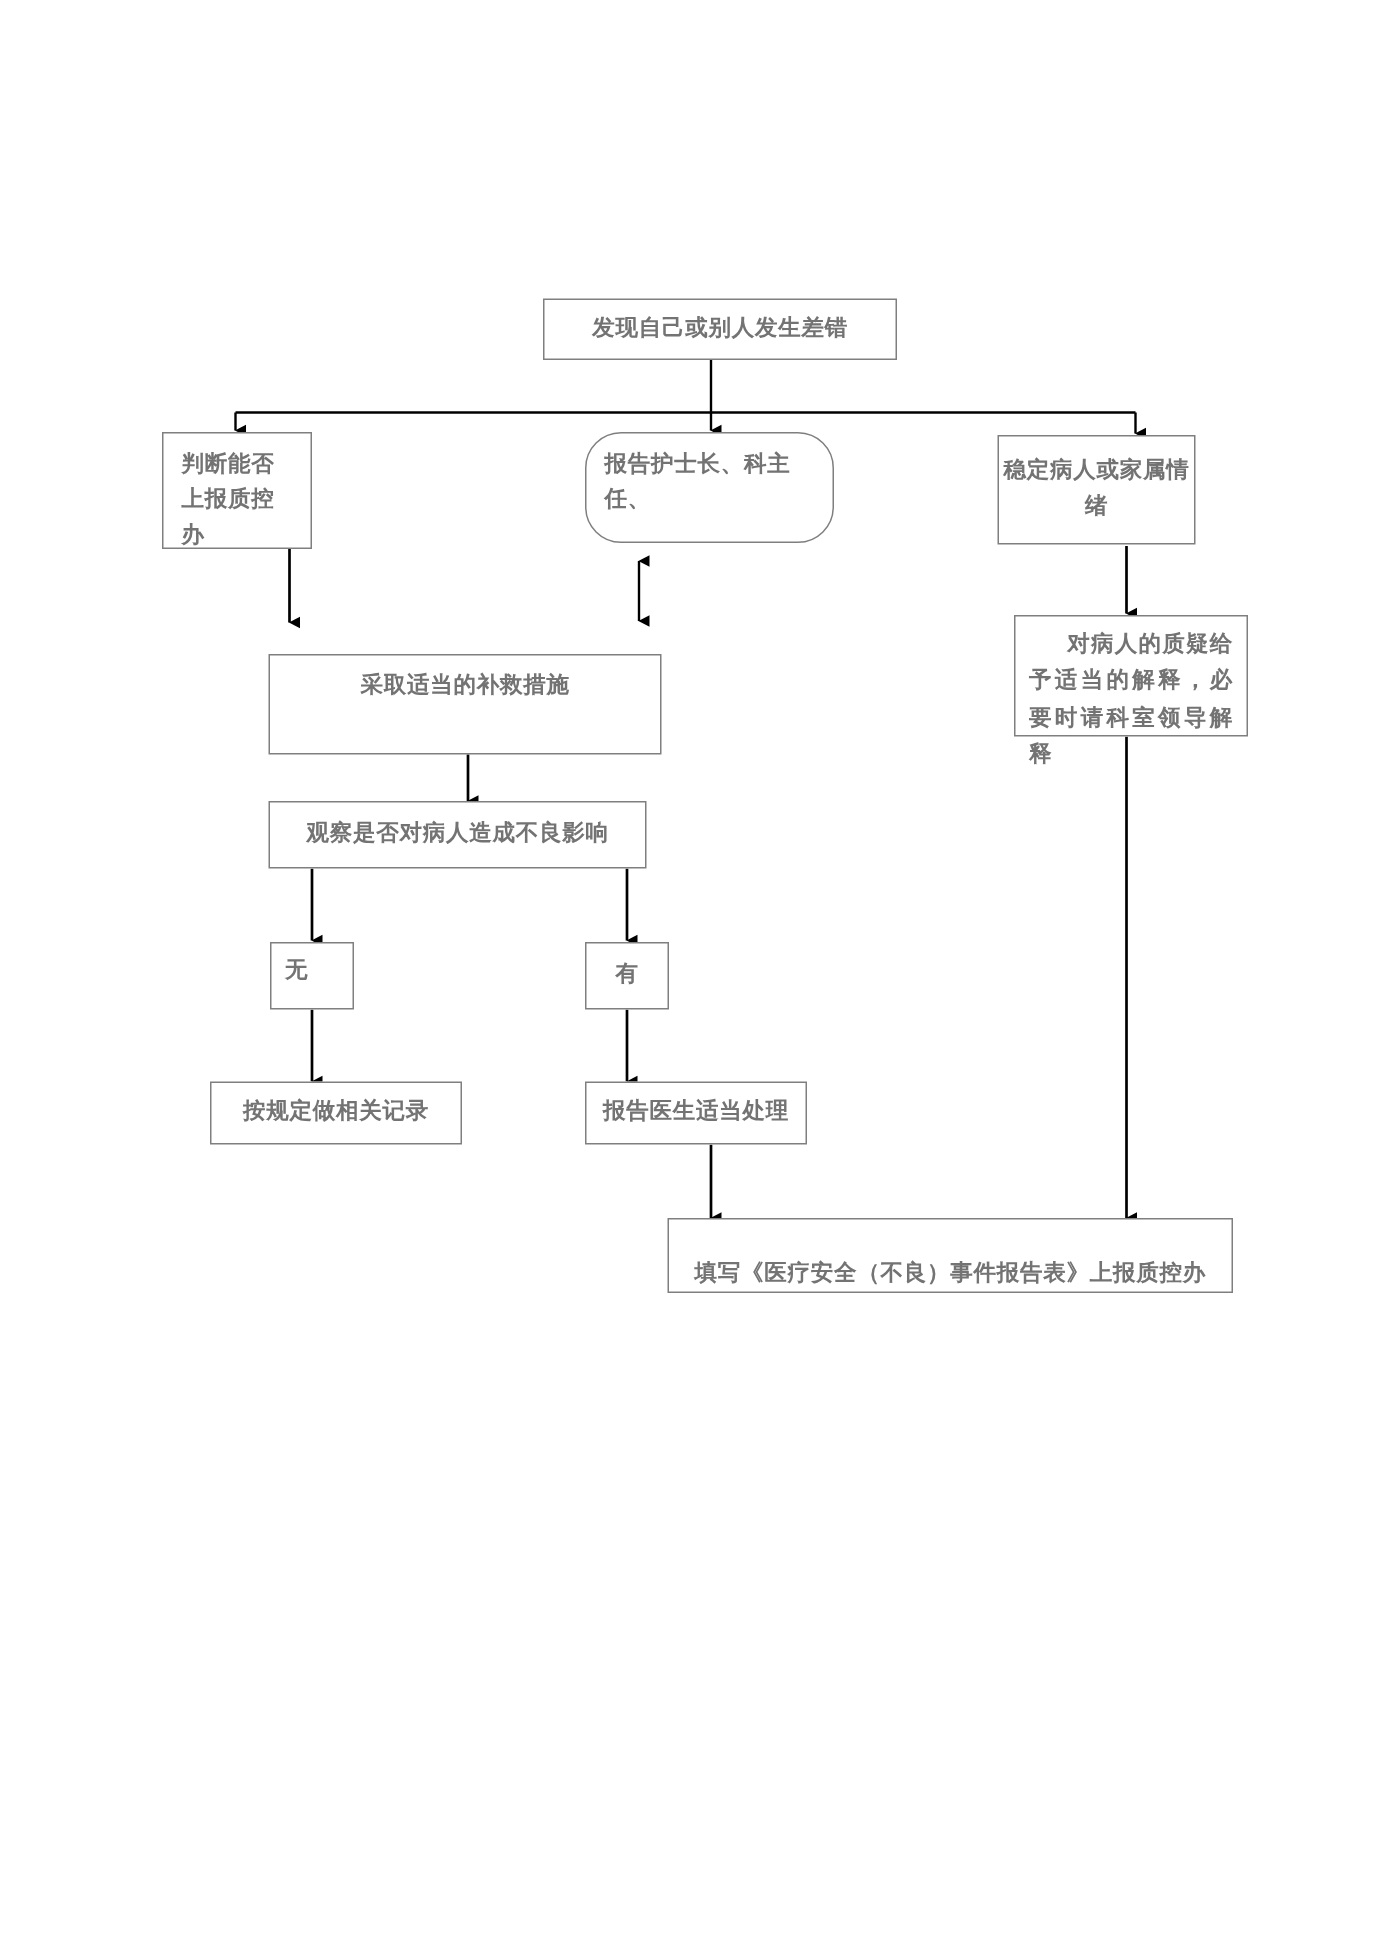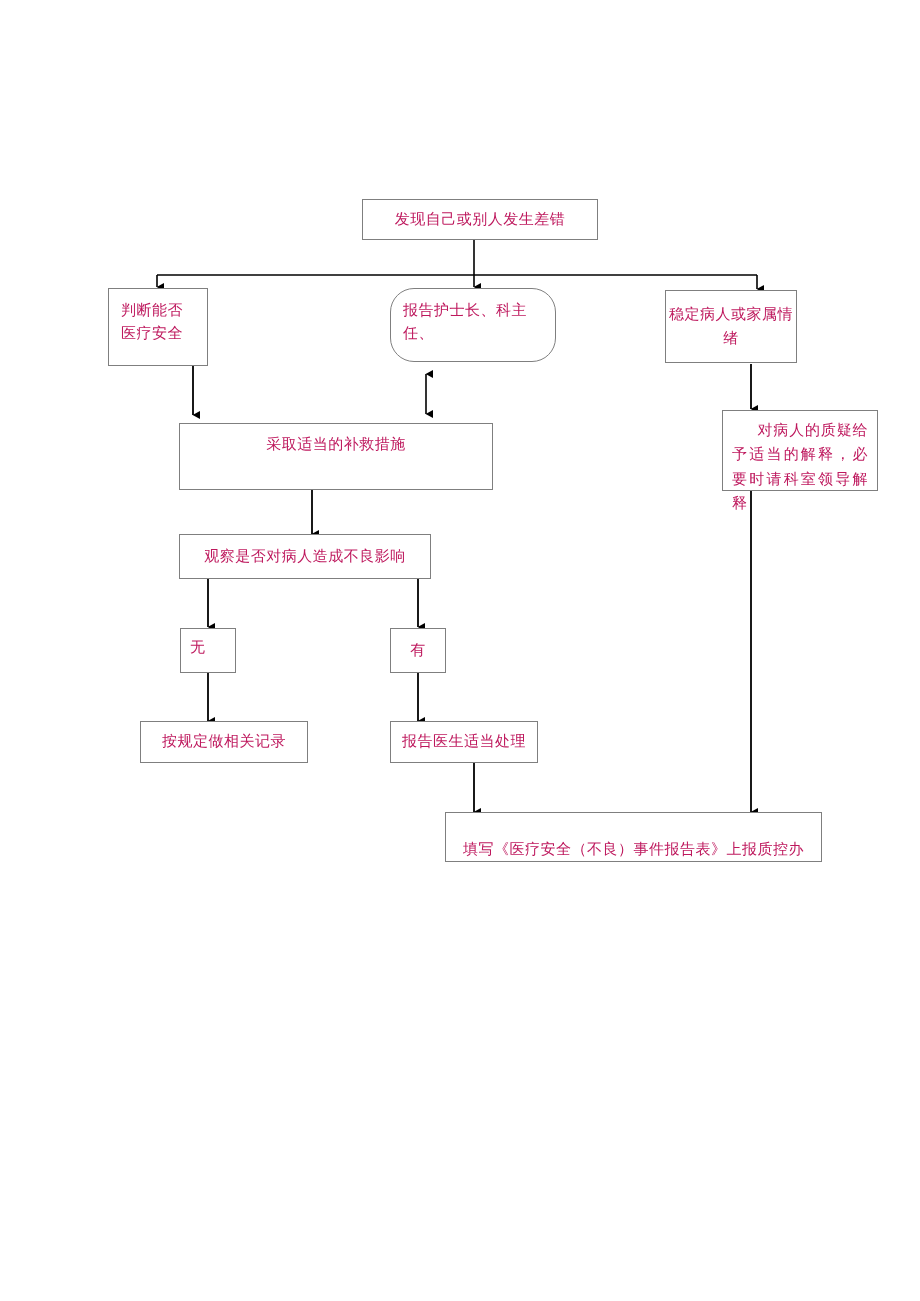--- a/index.html
+++ b/index.html
@@ -15,24 +15,25 @@
     width: 920px;
     height: 1301px;
     background: #ffffff;
     overflow: hidden;
   }
   .node {
     position: absolute;
     box-sizing: border-box;
     border: 1px solid #7f7f7f;
     background: #ffffff;
-    color: #be185d;
+    color: #737373;
     font-size: 15px;
     line-height: 1.55;
     letter-spacing: 0.5px;
+    font-weight: bold;
   }
   .node .txt {
     display: block;
   }
   .center-mid {
     display: flex;
     align-items: center;
     justify-content: center;
     text-align: center;
   }
@@ -135,36 +136,36 @@
       <line x1="751" y1="491" x2="751" y2="812" stroke="#000000" stroke-width="1.8" marker-end="url(#ah)"></line>
     </g>
   </svg>
 
   <div class="node center-mid" style="left:362px; top:199px; width:236px; height:41px;">
     <span class="txt">发现自己或别人发生差错</span>
   </div>
 
   <div class="node top-left" style="left:108px; top:288px; width:100px; height:78px;">
     <span class="txt">判断能否</span>
-    <span class="txt">医疗安全</span>
+    <span class="txt">上报质控办</span>
   </div>
 
   <div class="node top-left" style="left:390px; top:288px; width:166px; height:74px;border-radius:24px;">
     <span class="txt">报告护士长、科主任、</span>
   </div>
 
   <div class="node center-mid" style="left:665px; top:290px; width:132px; height:73px;">
     <span class="txt">稳定病人或家属情绪</span>
   </div>
 
-  <div class="node top-center" style="left:179px; top:423px; width:314px; height:67px;text-align:center;">
+  <div class="node top-center" style="left:179px; top:436px; width:262px; height:67px;text-align:center;">
     <span class="txt">采取适当的补救措施</span>
   </div>
 
-  <div class="node justify-box" style="left:722px; top:410px; width:156px; height:81px;">
+  <div class="node justify-box" style="left:676px; top:410px; width:156px; height:81px;">
     <span class="txt">对病人的质疑给予适当的解释，必要时请科室领导解释</span>
   </div>
 
   <div class="node center-mid" style="left:179px; top:534px; width:252px; height:45px;">
     <span class="txt">观察是否对病人造成不良影响</span>
   </div>
 
   <div class="node top-left" style="left:180px; top:628px; width:56px; height:45px; padding:7px 0 0 9px;">
     <span class="txt">无</span>
   </div>

